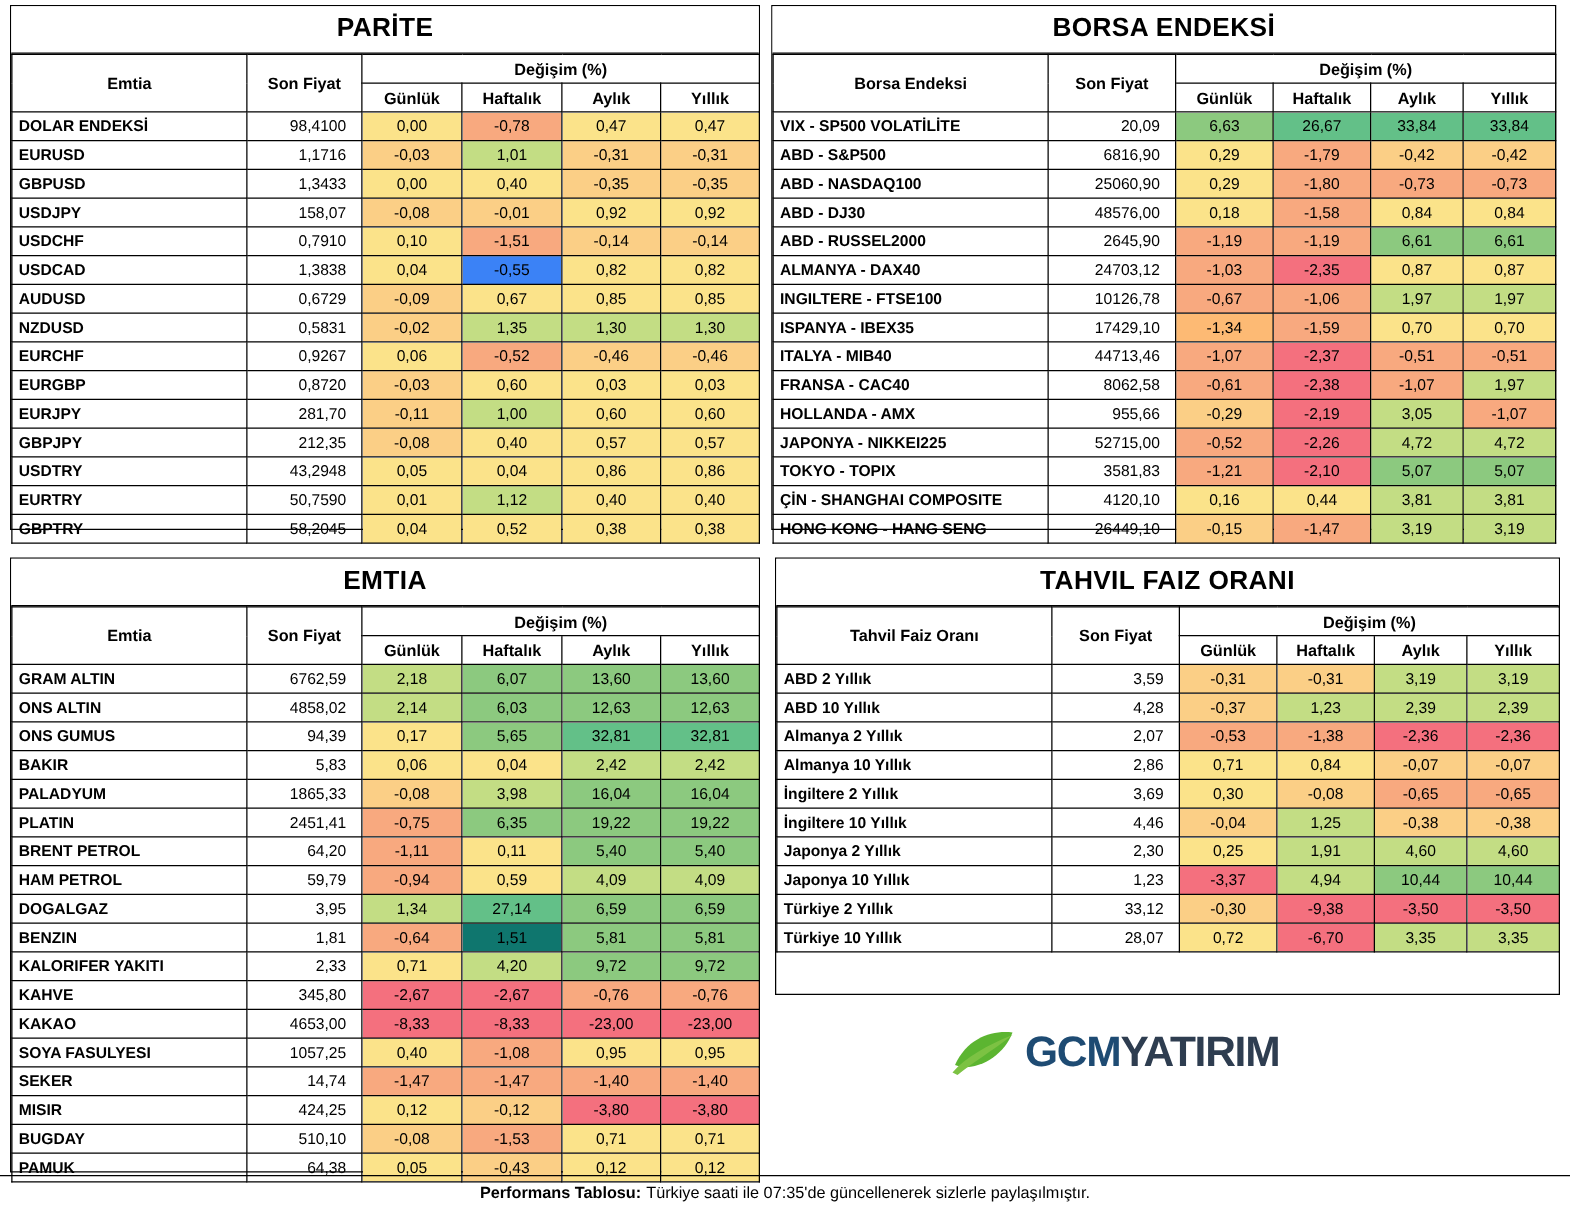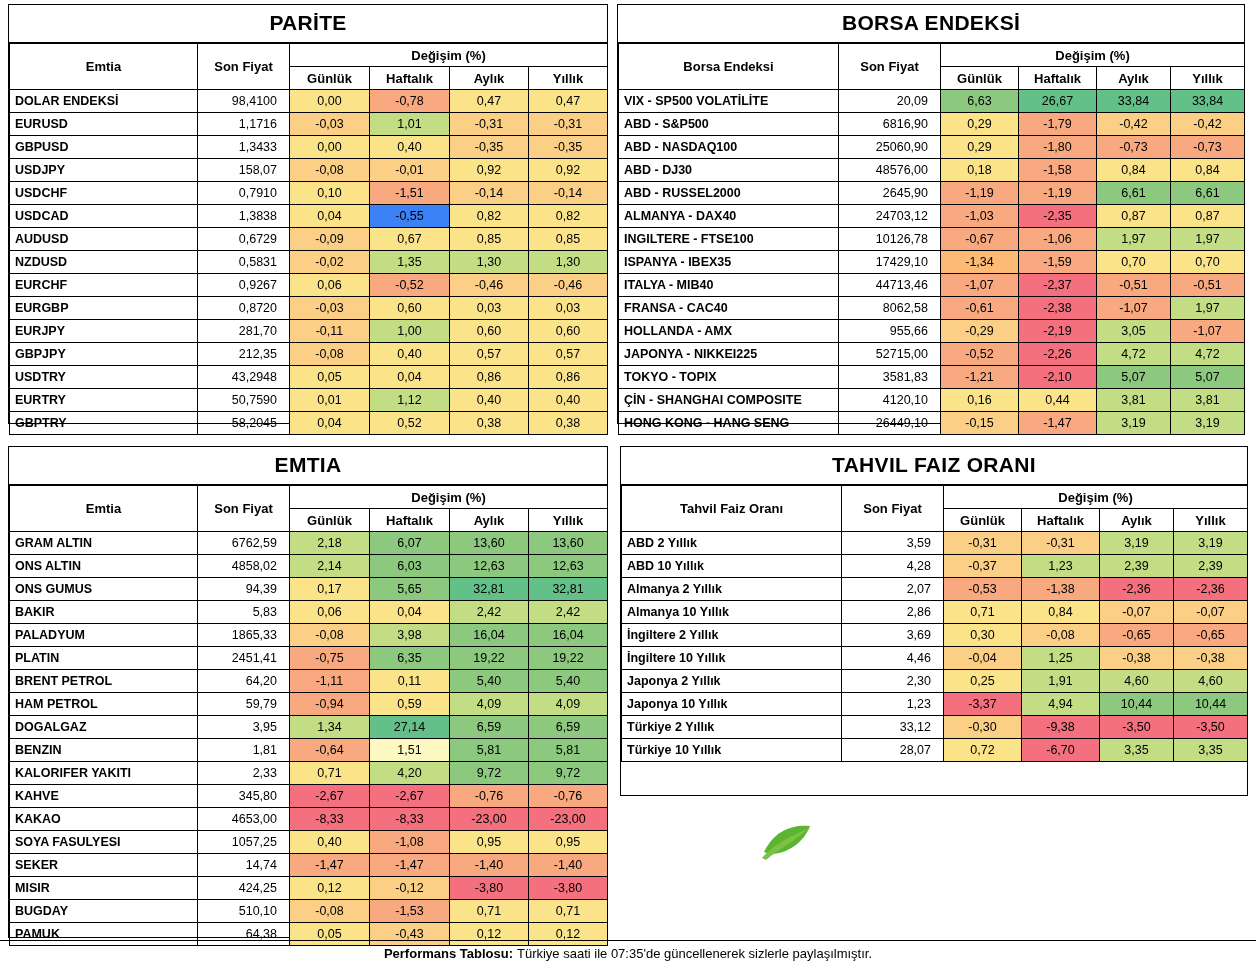--- a/index.html
+++ b/index.html
@@ -482,21 +482,21 @@
             <td class="price">3,95</td>
             <td class="val" style="background: rgb(195, 221, 132);">1,34</td>
             <td class="val" style="background: rgb(99, 192, 136);">27,14</td>
             <td class="val" style="background: rgb(140, 201, 127);">6,59</td>
             <td class="val" style="background: rgb(140, 201, 127);">6,59</td>
           </tr>
           <tr>
             <td class="name">BENZIN</td>
             <td class="price">1,81</td>
             <td class="val" style="background: rgb(248, 169, 127);">-0,64</td>
-            <td class="val" style="background: #fef9c3;">1,51</td>
+            <td class="val" style="background: #0f766e;">1,51</td>
             <td class="val" style="background: rgb(140, 201, 127);">5,81</td>
             <td class="val" style="background: rgb(140, 201, 127);">5,81</td>
           </tr>
           <tr>
             <td class="name">KALORIFER YAKITI</td>
             <td class="price">2,33</td>
             <td class="val" style="background: rgb(251, 227, 138);">0,71</td>
             <td class="val" style="background: rgb(195, 221, 132);">4,20</td>
             <td class="val" style="background: rgb(140, 201, 127);">9,72</td>
             <td class="val" style="background: rgb(140, 201, 127);">9,72</td>
@@ -668,20 +668,21 @@
           </tr>
         </tbody>
     </table>
   </div>
 
   <div class="logo" style="left:760px; top:822px;">
     <svg class="leaf" viewBox="0 0 54 40">
       <path d="M4 30 C14 8 34 2 50 4 C44 20 28 32 10 32 Z" fill="#5cb531"></path>
       <path d="M2 36 C12 24 30 14 50 6 C32 20 18 28 6 38 Z" fill="#7cc243"></path>
     </svg>
+    <div class="logo-text"><span class="logo-gcm">GCM</span><span class="logo-yat">YATIRIM</span></div>
   </div>
 
   <div class="footer">
     <b>Performans Tablosu:</b>
     <span>Türkiye saati ile 07:35'de güncellenerek sizlerle paylaşılmıştır.</span>
   </div>
 
 </div>
 
 </body></html>

